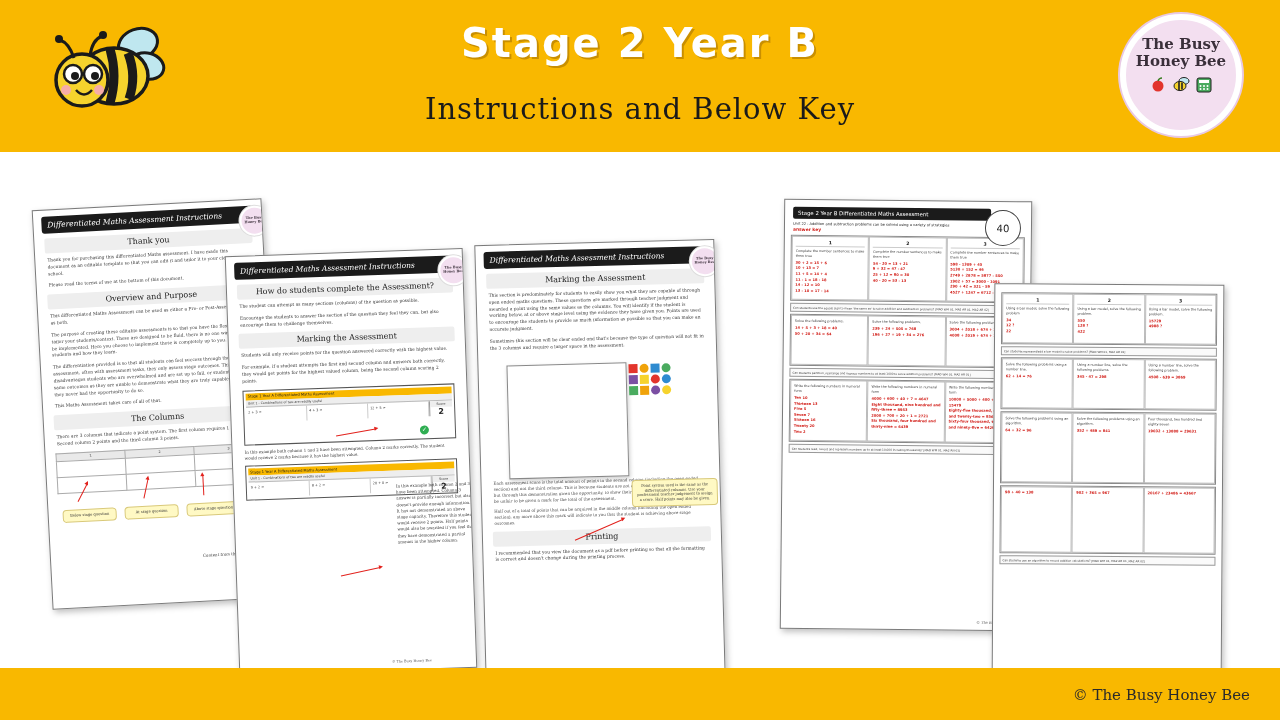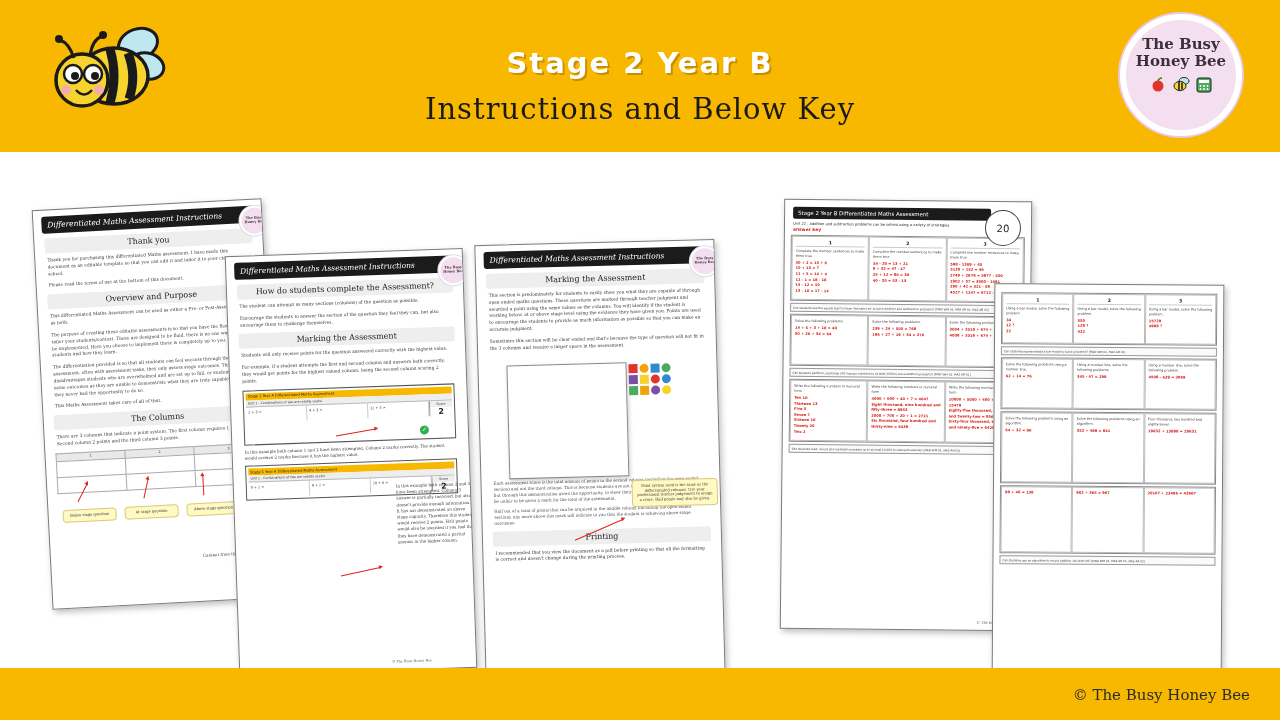--- a/index.html
+++ b/index.html
@@ -19,26 +19,26 @@
   .header-band {
     position: absolute;
     left: 0; top: 0;
     width: 1280px;
     height: 152px;
     background: #f9b800;
   }
   .header-title {
     position: absolute;
     left: 300px;
-    top: 46px;
+    top: 20px;
     width: 680px;
     text-align: center;
     font-family: "DejaVu Sans", sans-serif;
     font-weight: bold;
-    font-size: 29px;
+    font-size: 40px;
     letter-spacing: 2px;
     color: #ffffff;
     text-shadow: 2px 2px 0 #c98f00;
   }
   .header-sub {
     position: absolute;
     left: 300px;
     top: 92px;
     width: 680px;
     text-align: center;
@@ -631,21 +631,21 @@
     <div class="hr-note">Half out of a total of points that can be acquired in the middle column (including the open ended section), any more above this mark will indicate to you that the student is achieving above stage outcomes.</div>
 
     <div class="sect-head">Printing</div>
     <div class="para">I recommended that you view the document as a pdf before printing so that all the formatting is correct and doesn't change during the printing process.</div>
 
     <div class="page-foot">© The Busy Honey Bee</div>
   </div>
 
   <div class="page p4">
     <div class="ak-title">Stage 2 Year B Differentiated Maths Assessment</div>
-    <div class="ak-circle">20</div>
+    <div class="ak-circle">40</div>
     <div class="ak-unit">Unit 22 : Addition and subtraction problems can be solved using a variety of strategies</div>
     <div class="ak-ans">answer key</div>
 
     <div class="grid3">
       <div class="gcell">
         <div class="gnum">1</div>
         <div class="gq">Complete the number sentences to make them true</div>
         <div class="ga">30 + 2 = 15 + 6</div>
         <div class="ga">10 + 13 = 7</div>
         <div class="ga">11 + 5 = 14 + 4</div>

